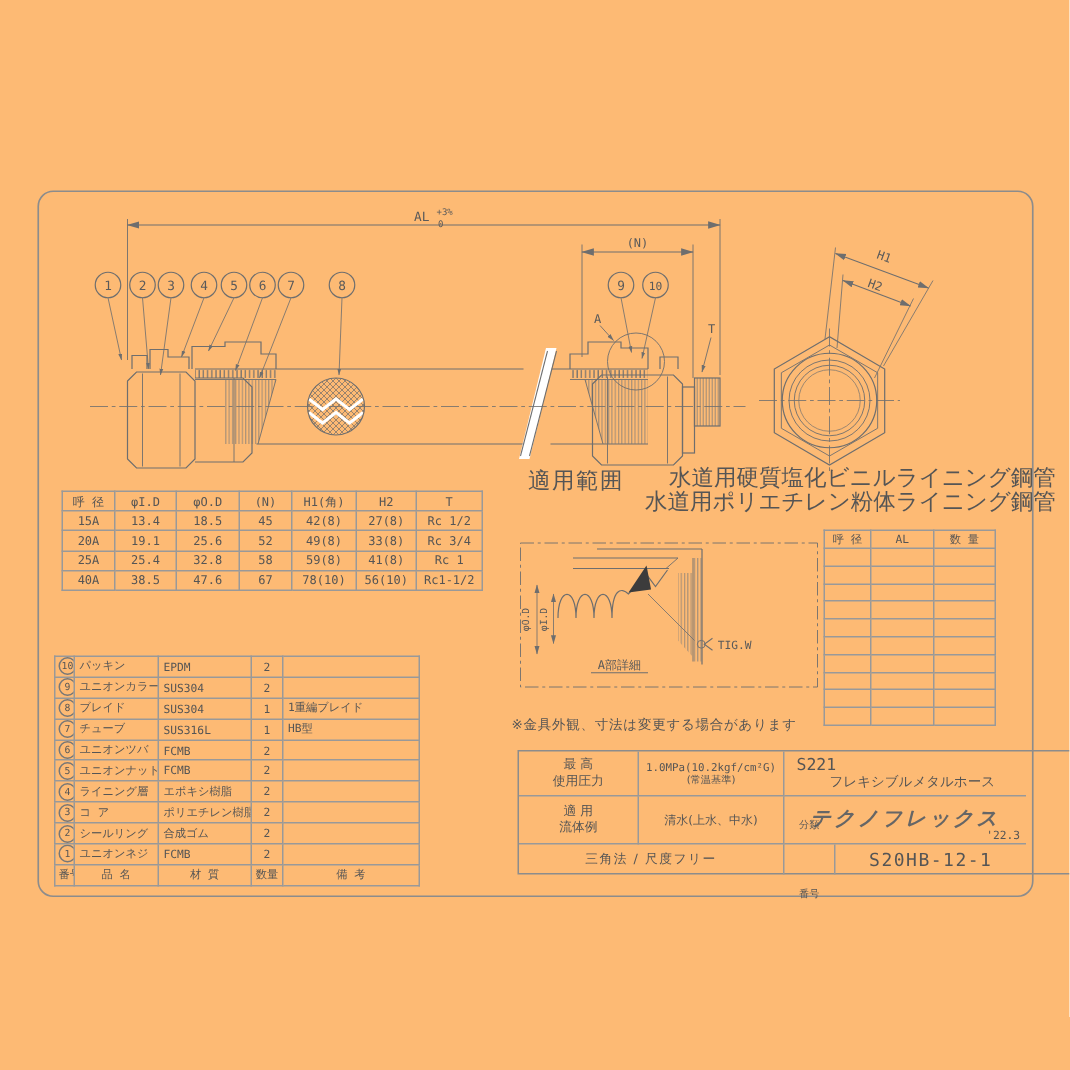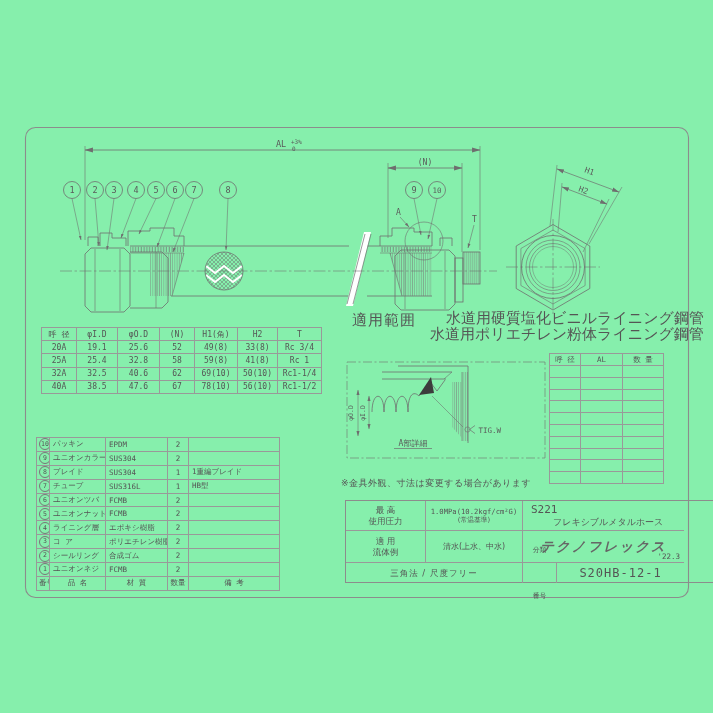--- a/index.html
+++ b/index.html
@@ -1,16 +1,16 @@
 <!DOCTYPE html>
 <html><head>
 <meta charset="utf-8">
 <style>
   html,body{margin:0;padding:0;background:#ffffff;}
-  .sheet{position:relative;width:713px;height:713px;background:#86efac;overflow:hidden;
+  .sheet{position:relative;width:713px;height:713px;background:#fdba74;overflow:hidden;
          font-family:"DejaVu Sans",sans-serif;color:#555;}
   svg{position:absolute;left:0;top:0;}
   svg text{font-family:"DejaVu Sans Mono","DejaVu Sans",monospace;}
 
   
   table.tbl{position:absolute;border-collapse:collapse;table-layout:fixed;
             font-family:"DejaVu Sans Mono","DejaVu Sans",monospace;color:#555;}
   table.tbl td,table.tbl th{border:0.8px solid #999;padding:0 2px;text-align:center;
             font-weight:normal;overflow:hidden;white-space:nowrap;}
   #dim-table{left:41px;top:327px;width:280px;font-size:8px;}
@@ -265,45 +265,45 @@
         <tr>
           <th>呼 径</th>
           <th>φI.D</th>
           <th>φO.D</th>
           <th>(N)</th>
           <th>H1(角)</th>
           <th>H2</th>
           <th>T</th>
         </tr>
         <tr>
+          <td>15A</td>
+          <td>13.4</td>
+          <td>18.5</td>
+          <td>45</td>
+          <td>42(8)</td>
+          <td>27(8)</td>
+          <td>Rc 1/2</td>
+        </tr>
+        <tr>
           <td>20A</td>
           <td>19.1</td>
           <td>25.6</td>
           <td>52</td>
           <td>49(8)</td>
           <td>33(8)</td>
           <td>Rc 3/4</td>
         </tr>
         <tr>
           <td>25A</td>
           <td>25.4</td>
           <td>32.8</td>
           <td>58</td>
           <td>59(8)</td>
           <td>41(8)</td>
           <td>Rc  1</td>
-        </tr>
-        <tr>
-          <td>32A</td>
-          <td>32.5</td>
-          <td>40.6</td>
-          <td>62</td>
-          <td>69(10)</td>
-          <td>50(10)</td>
-          <td>Rc1-1/4</td>
         </tr>
         <tr>
           <td>40A</td>
           <td>38.5</td>
           <td>47.6</td>
           <td>67</td>
           <td>78(10)</td>
           <td>56(10)</td>
           <td>Rc1-1/2</td>
         </tr>

